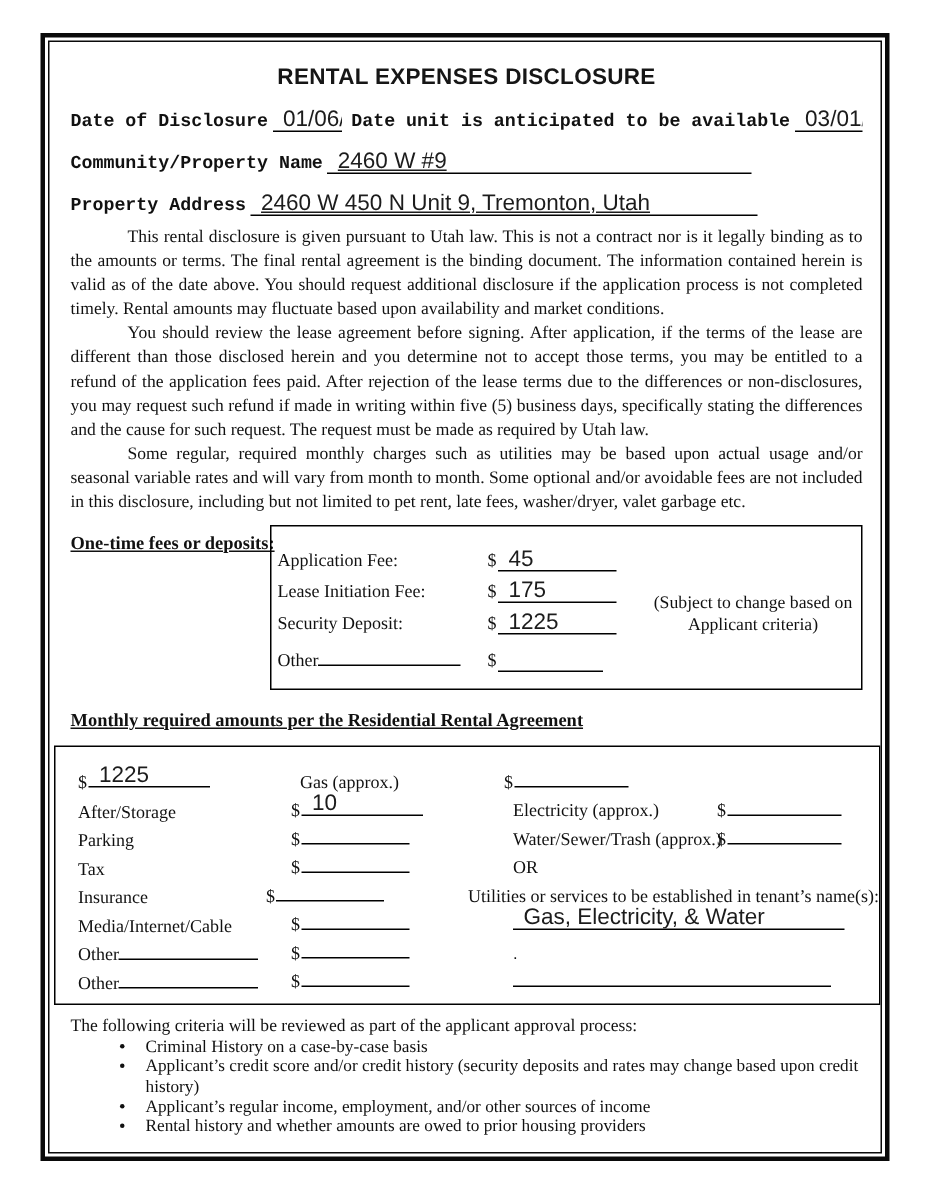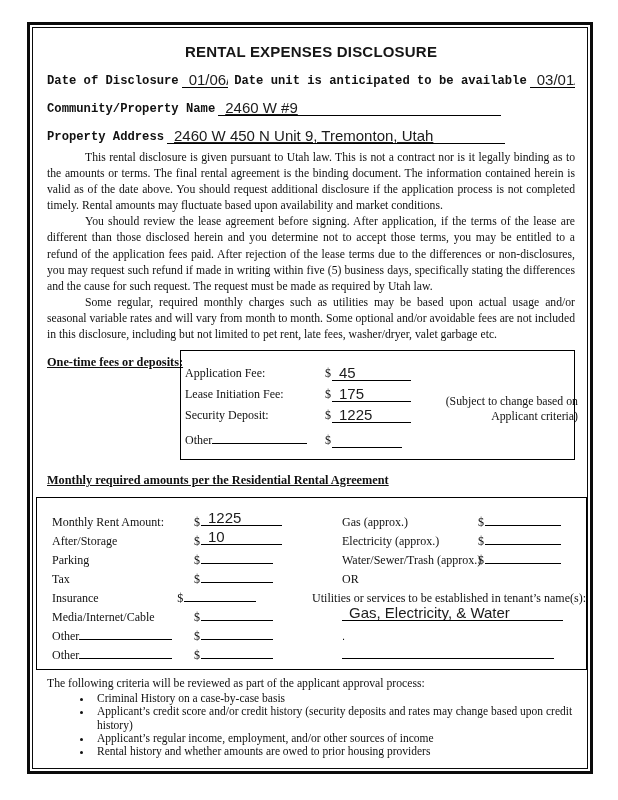--- a/index.html
+++ b/index.html
@@ -19,21 +19,21 @@
   .paras p{margin:0;text-indent:38px;}
 
   .onetime{display:flex;margin-top:7px;}
   .sec-h{font-weight:bold;font-size:12.3px;text-decoration:underline;white-space:nowrap;}
   .onetime .sec-h{width:133px;flex:none;padding-top:5px;}
   .fees-box{border:1px solid #000;width:399px;box-sizing:border-box;padding:9px 0 11px 4px;position:relative;}
   .fee-row{display:flex;align-items:flex-end;height:21px;}
   .fee-row.last{margin-top:4px;}
   .fee-lbl{width:140px;font-size:12px;white-space:nowrap;}
   .cur{font-size:12px;margin-right:1px;}
-  .fee-note{position:absolute;left:245px;top:43px;width:152px;text-align:right;font-size:11.8px;line-height:14.5px;}
+  .fee-note{position:absolute;left:245px;top:43px;width:152px;text-align:center;font-size:11.8px;line-height:14.5px;}
 
   .monthly-h{margin-top:13px;}
   .monthly-box{border:1px solid #000;margin:9px 0 0 -11px;width:551px;box-sizing:border-box;padding:13px 0 6px 15px;}
   .m-row{display:flex;align-items:flex-end;height:19px;}
   .m-lbl{width:142px;font-size:12px;white-space:nowrap;}
   .m-amt{width:112px;white-space:nowrap;}
   .m-right{flex:1;padding-left:36px;white-space:nowrap;}
   .m-rlbl{display:inline-block;width:136px;font-size:12px;}
   .util-lbl{font-size:12px;}
   .dot{font-family:"Liberation Sans",sans-serif;font-size:11px;}
@@ -105,21 +105,20 @@
           <span class="blank" style="width:70px"></span>
         </div>
       </div>
     </div>
 
     <div class="sec-h monthly-h">Monthly required amounts per the Residential Rental Agreement</div>
 
     <div class="monthly-box">
 
       <div class="m-row">
-        <span class="m-lbl">Monthly Rent Amount:</span>
         <span class="m-amt"><span class="cur">$</span><span class="fill" style="width:72px">1225</span></span>
         <span class="m-right"><span class="m-rlbl">Gas (approx.)</span><span class="cur">$</span><span class="blank" style="width:76px"></span></span>
       </div>
 
       <div class="m-row">
         <span class="m-lbl">After/Storage</span>
         <span class="m-amt"><span class="cur">$</span><span class="fill" style="width:72px">10</span></span>
         <span class="m-right"><span class="m-rlbl">Electricity (approx.)</span><span class="cur">$</span><span class="blank" style="width:76px"></span></span>
       </div>
 

